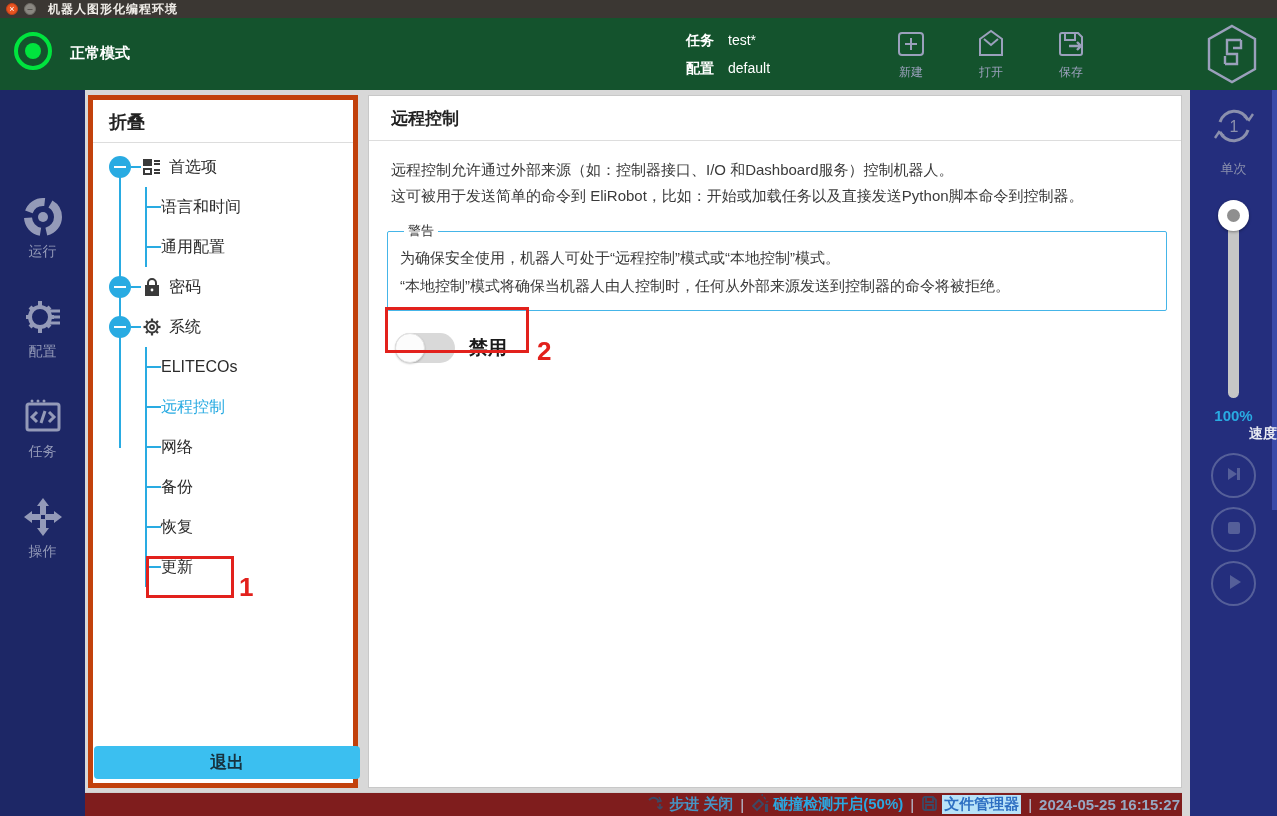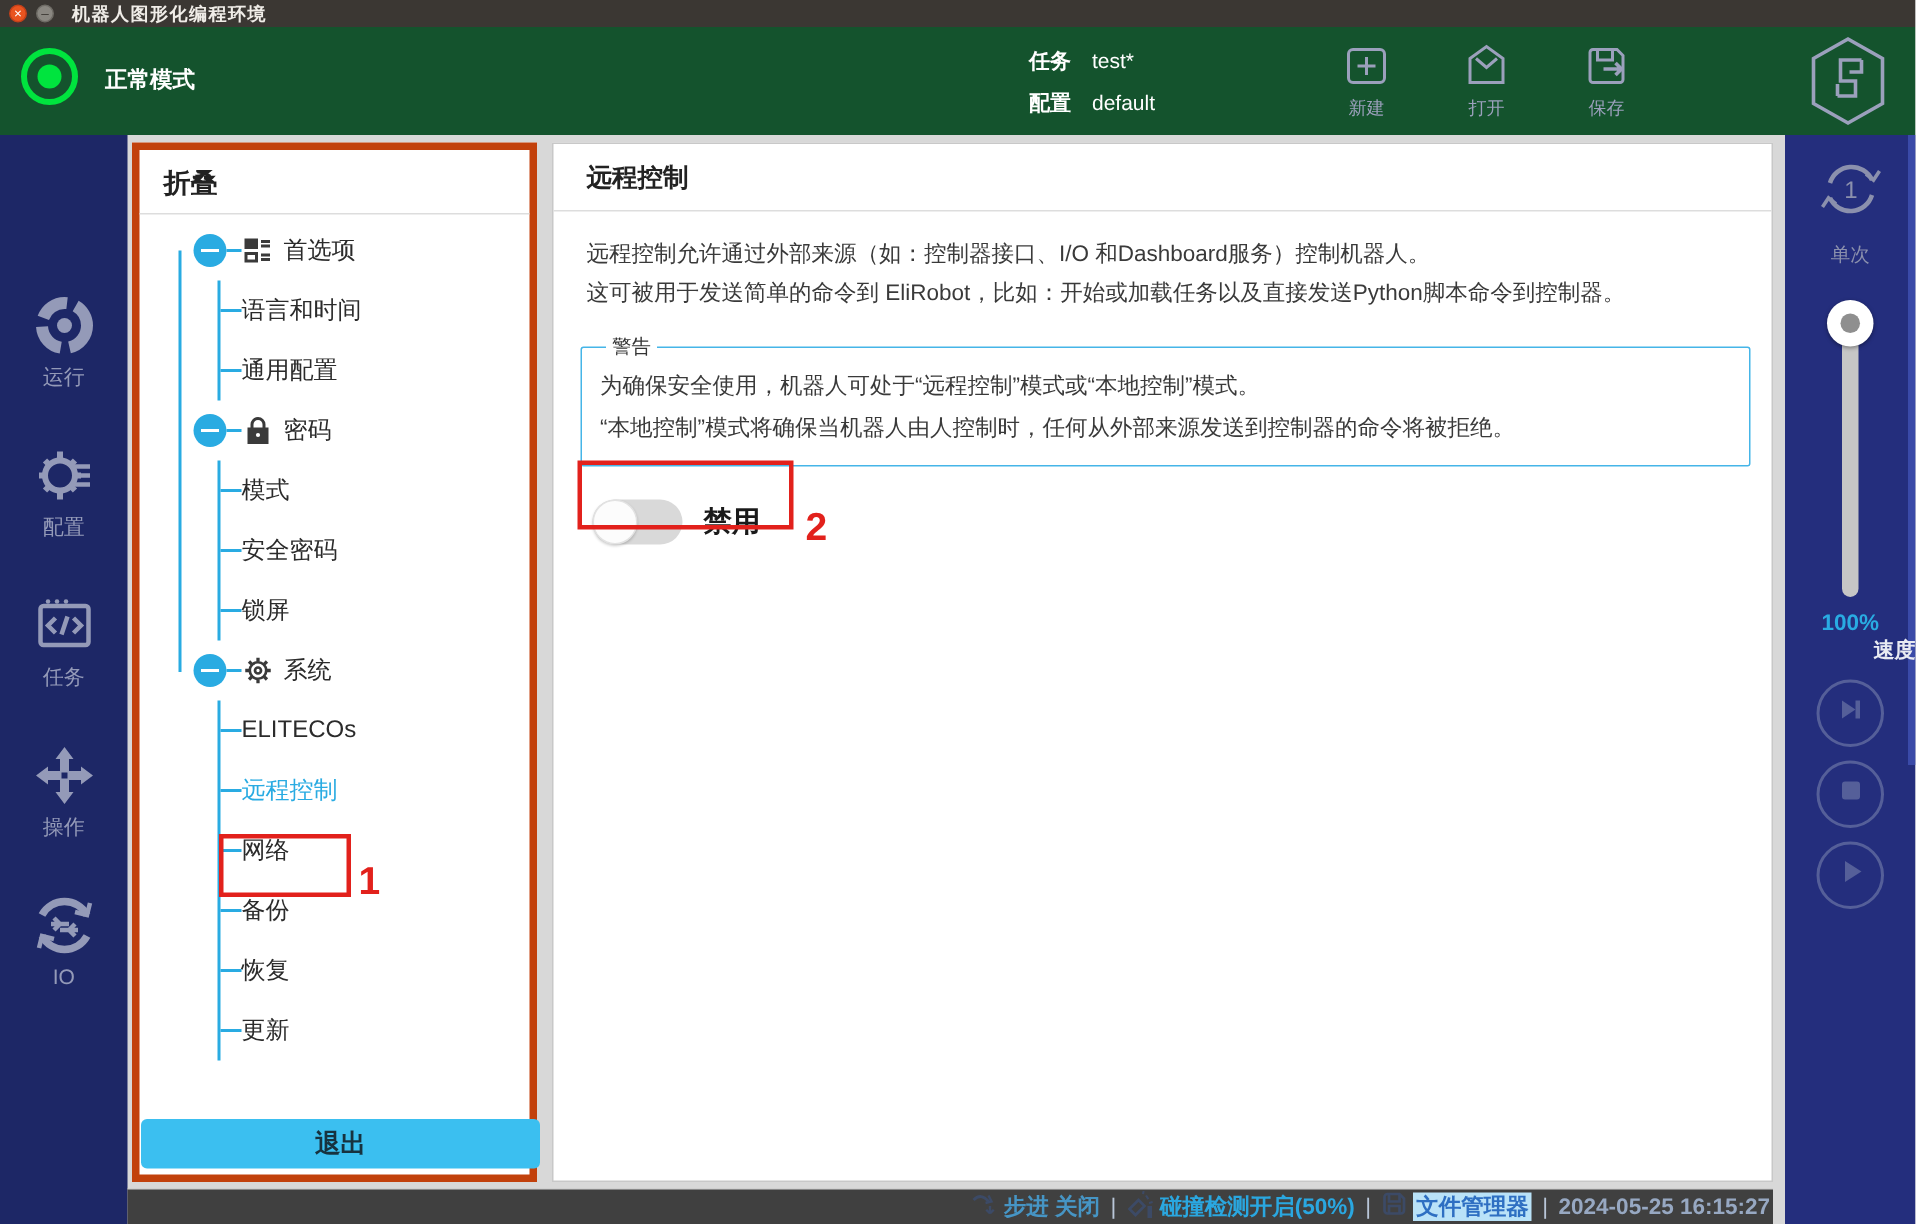--- a/index.html
+++ b/index.html
@@ -31,21 +31,21 @@
   .nav-item { position:absolute; left:0; width:85px; text-align:center; color:#949ab8; cursor:pointer; }
   .nav-item svg { display:block; margin:0 auto; }
   .nav-item .lbl { font-size:14px; margin-top:3px; }
 
   
   .tree-panel { position:absolute; left:88px; top:95px; width:270px; height:693px; background:#fff; border:5px solid #c2410c; }
   .tree-head { font-size:18px; font-weight:bold; color:#222; padding:10px 0 8px 16px; }
   .tree-divider { height:1px; background:#ddd; }
   .tree-area { position:relative; padding-top:4px; }
   .root-vline { position:absolute; left:26px; top:24px; width:2px; height:281px; background:#29abe2; }
-  .tree-root { height:40px; display:flex; align-items:center; padding-left:16px; position:relative; cursor:pointer;margin-left:20px; }
+  .tree-root { height:40px; display:flex; align-items:center; padding-left:16px; position:relative; cursor:pointer; }
   .minus { width:22px; height:22px; border-radius:50%; background:#29abe2; position:relative; z-index:2; flex:none; }
   .minus::after { content:""; position:absolute; left:5px; top:10px; width:12px; height:2px; background:#fff; }
   .hconn { width:10px; height:2px; background:#29abe2; flex:none; }
   .ricon { width:22px; height:22px; margin-right:6px; color:#3a3a3a; flex:none; display:flex; align-items:center; justify-content:center; }
   .rlabel { font-size:16px; color:#2b2b2b; }
   .tree-children { margin-left:52px; border-left:2px solid #29abe2; }
   .tree-child { height:40px; display:flex; align-items:center; padding-left:14px; position:relative; cursor:pointer; }
   .tree-child::before { content:""; position:absolute; left:0; top:19px; width:14px; height:2px; background:#29abe2; }
   .clabel { font-size:16px; color:#2b2b2b; }
   .tree-child.selected .clabel { color:#29abe2; }
@@ -74,21 +74,21 @@
   .cycle-block { position:absolute; left:0; top:12px; width:87px; text-align:center; color:#8b90ad; cursor:pointer; }
   .cycle-block .lbl { font-size:13px; margin-top:6px; }
   .slider-track { position:absolute; left:38px; top:122px; width:11px; height:186px; background:#c6c6c6; border-radius:6px; }
   .slider-knob { position:absolute; left:28px; top:110px; width:31px; height:31px; border-radius:50%; background:#fff; box-shadow:0 1px 3px rgba(0,0,0,.4); display:flex; align-items:center; justify-content:center; cursor:grab; }
   .slider-knob .idot { width:13px; height:13px; border-radius:50%; background:#8f8f8f; }
   .speed-val { position:absolute; left:0; top:317px; width:87px; text-align:center; color:#29abe2; font-size:15px; font-weight:bold; }
   .speed-lbl { position:absolute; left:0; top:335px; width:87px; text-align:right; color:#e8eaf2; font-size:14px; font-weight:bold; }
   .pb-btn { position:absolute; left:21px; width:45px; height:45px; border-radius:50%; border:2px solid #555f99; background:transparent; display:flex; align-items:center; justify-content:center; cursor:pointer; }
 
   
-  .statusbar { position:absolute; left:85px; top:792px; width:1097px; height:24px; background:#404040; border-top:1px solid #d0d0d0; display:flex; align-items:center; justify-content:flex-end; gap:7px; padding-right:2px; font-size:15px; font-weight:bold;padding-left:48px; }
+  .statusbar { position:absolute; left:85px; top:792px; width:1097px; height:24px; background:#7f1d1d; border-top:1px solid #d0d0d0; display:flex; align-items:center; justify-content:flex-end; gap:7px; padding-right:2px; font-size:15px; font-weight:bold;padding-left:48px; }
   .sb-sep { color:#b9c6d8; font-weight:normal; }
   .sb-item { display:flex; align-items:center; gap:4px; cursor:pointer; }
   .sb-step { color:#4695c5; }
   .sb-coll { color:#2aa7e0; }
   .sb-file { color:#2e6fc2; background:#b9e2f8; padding:0 2px;text-align:center; }
   .sb-time { color:#97a8c2; }
 </style>
 </head>
 <body>
 
@@ -209,33 +209,20 @@
         <path d="M23 4 l6 8 h-12 Z M23 42 l-6 -8 h12 Z M4 23 l8 -6 v12 Z M42 23 l-8 6 v-12 Z"></path>
         <rect x="20" y="12" width="6" height="9"></rect>
           <rect x="20" y="25" width="6" height="9"></rect>
         <rect x="12" y="20" width="9" height="6"></rect>
           <rect x="25" y="20" width="9" height="6"></rect>
       </svg>
     </span>
     <div class="lbl">操作</div>
   </div>
 
-  <div class="nav-item" style="top:504px;">
-    <span>
-      <svg width="46" height="46" viewBox="0 0 46 46" fill="none" stroke="#949ab8" stroke-width="5">
-        <path d="M8 16 a17 17 0 0 1 30 0"></path>
-        <path d="M38 30 a17 17 0 0 1 -30 0"></path>
-        <path d="M30 14 l8 2 l2 -8" fill="none" stroke-width="3"></path>
-        <path d="M16 32 l-8 -2 l-2 8" fill="none" stroke-width="3"></path>
-        <path d="M14 22 h12 M20 22 l-4 -4 M20 22 l-4 4" stroke-width="3"></path>
-        <path d="M32 26 h-12 M26 26 l4 -4 M26 26 l4 4" stroke-width="3"></path>
-      </svg>
-    </span>
-    <div class="lbl">IO</div>
-  </div>
 
 </div>
 
 <div class="tree-panel">
   <div class="tree-head">折叠</div>
   <div class="tree-divider"></div>
 
   <div class="tree-area">
     <div class="root-vline"></div>
 
@@ -270,31 +257,20 @@
         <span class="minus"></span>
         <span class="hconn"></span>
         <span class="ricon">
           <svg width="20" height="20" viewBox="0 0 20 20" fill="none" stroke="#3a3a3a" stroke-width="2">
             <rect x="4" y="9" width="12" height="9" fill="#3a3a3a"></rect>
             <path d="M6 9 V6 a4 4 0 0 1 8 0 v3"></path>
             <circle cx="10" cy="13" r="1.4" fill="#fff" stroke="none"></circle>
           </svg>
         </span>
         <span class="rlabel">密码</span>
-      </div>
-      <div class="tree-children">
-        <div class="tree-child">
-            <span class="clabel">模式</span>
-          </div>
-        <div class="tree-child">
-            <span class="clabel">安全密码</span>
-          </div>
-        <div class="tree-child">
-            <span class="clabel">锁屏</span>
-          </div>
       </div>
     </div>
 
     <div>
       <div class="tree-root">
         <span class="minus"></span>
         <span class="hconn"></span>
         <span class="ricon">
           <svg width="20" height="20" viewBox="0 0 20 20" fill="none" stroke="#3a3a3a" stroke-width="1.8">
             <circle cx="10" cy="10" r="5.5"></circle>

